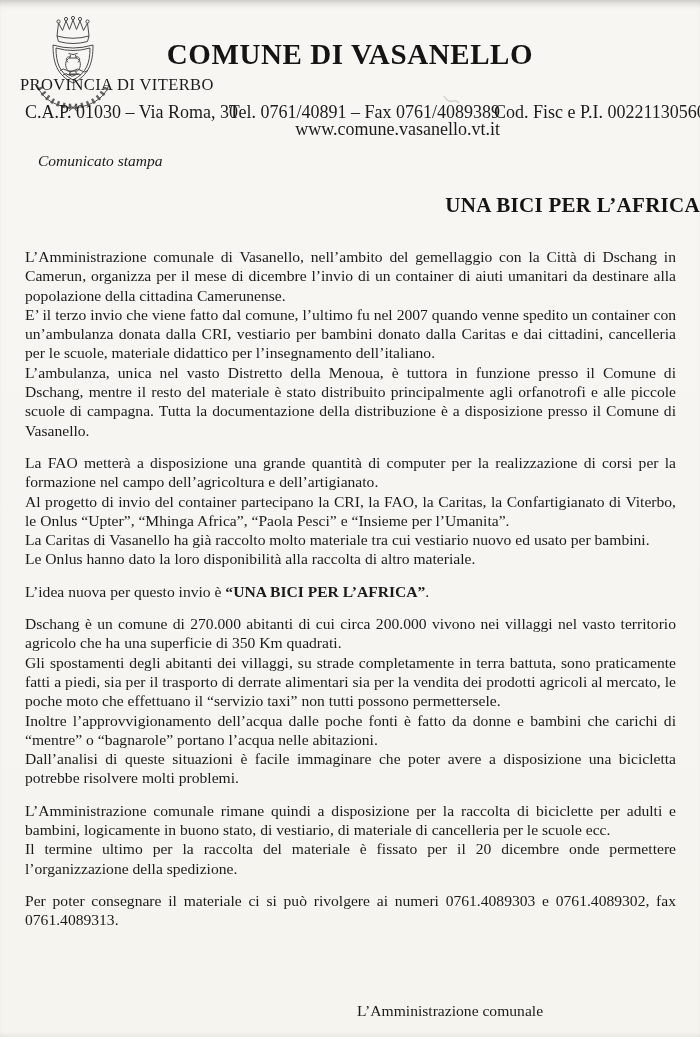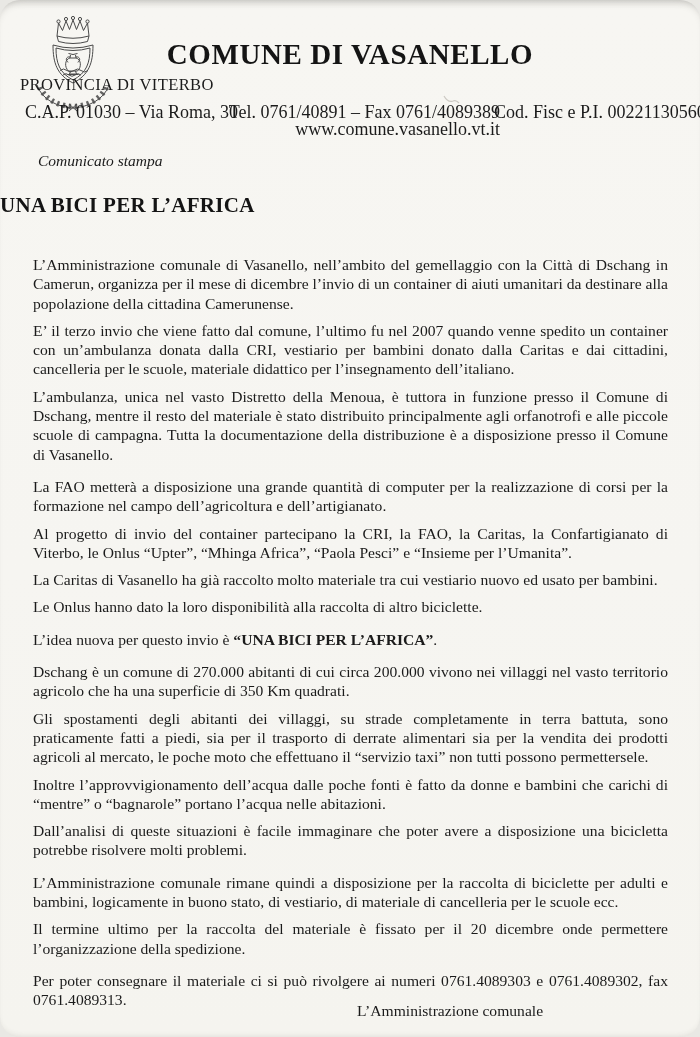--- a/index.html
+++ b/index.html
@@ -6,21 +6,20 @@
   .page {
     position: relative;
     width: 700px;
     height: 1037px;
     margin: 0;
     overflow: hidden;
     background: linear-gradient(180deg, #edece8 0px, #f7f6f2 9px, #f6f5f1 55%, #f5f4ef 100%);
     box-shadow: inset 0 7px 9px -7px rgba(60,58,52,.35), inset 0 -5px 7px -6px rgba(60,58,52,.18);
     font-family: "Liberation Serif", "DejaVu Serif", serif;
     color: #1b1b1b;
-    border-radius: 20px;
   }
   .crest { position: absolute; left: 30px; top: 12px; width: 86px; height: 102px; }
   .crest path, .crest circle { stroke: #4a4a4a; fill: none; stroke-width: 1; }
   .crest .leafy { stroke-width: 5.5; stroke-dasharray: 2.4 3.6; opacity: .85; }
   .org-name {
     position: absolute; top: 38px; left: 20px; width: 660px;
     text-align: center; font-weight: bold; font-size: 29px; letter-spacing: .6px;
     color: #141414;
   }
   .org-province {
@@ -31,29 +30,29 @@
   .hdr-address { top: 102px; left: 25px; }
   .hdr-phone   { top: 102px; left: 150px; width: 350px; text-align: right; }
   .hdr-web     { top: 119px; left: 150px; width: 350px; text-align: right; }
   .hdr-fiscal  { top: 102px; left: 494px; }
   .kind-label {
     position: absolute; top: 152px; left: 38px;
     font-weight: normal; font-style: italic; font-size: 15.5px;
   }
   .doc-title {
     position: absolute; top: 193px; left: 0; width: 700px; margin: 0;
-    text-align: left; font-weight: bold; font-size: 21px; letter-spacing: .3px;
+    text-align: right; font-weight: bold; font-size: 21px; letter-spacing: .3px;
     color: #141414;
   }
   .doc-body {
     position: absolute; top: 247px; left: 25px; width: 651px;
     font-size: 15.6px; line-height: 19.3px; text-align: justify;
   }
   .block { margin: 0 0 13px 0; }
-  .block p { margin: 8px; }
+  .block p { margin: 0; }
   .idea-highlight { font-weight: bold; }
   .signature {
     position: absolute; top: 1002px; left: 357px;
     font-size: 15.6px; white-space: nowrap;
   }
   .scan-squiggle { position: absolute; left: 440px; top: 92px; width: 26px; height: 16px; opacity: .55; }
   .scan-squiggle path { stroke: #a9a59d; fill: none; stroke-width: 1.2; }
 </style>
 </head>
 <body>
@@ -109,21 +108,21 @@
     <section class="block">
       <p>L’Amministrazione comunale di Vasanello, nell’ambito del gemellaggio con la Città di Dschang in Camerun, organizza per il mese di dicembre l’invio di un container di aiuti umanitari da destinare alla popolazione della cittadina Camerunense.</p>
       <p>E’ il terzo invio che viene fatto dal comune, l’ultimo fu nel 2007 quando venne spedito un container con un’ambulanza donata dalla CRI, vestiario per bambini donato dalla Caritas e dai cittadini, cancelleria per le scuole, materiale didattico per l’insegnamento dell’italiano.</p>
       <p>L’ambulanza, unica nel vasto Distretto della Menoua, è tuttora in funzione presso il Comune di Dschang, mentre il resto del materiale è stato distribuito principalmente agli orfanotrofi e alle piccole scuole di campagna. Tutta la documentazione della distribuzione è a disposizione presso il Comune di Vasanello.</p>
     </section>
 
     <section class="block">
       <p>La FAO metterà a disposizione una grande quantità di computer per la realizzazione di corsi per la formazione nel campo dell’agricoltura e dell’artigianato.</p>
       <p>Al progetto di invio del container partecipano la CRI, la FAO, la Caritas, la Confartigianato di Viterbo, le Onlus “Upter”, “Mhinga Africa”, “Paola Pesci” e “Insieme per l’Umanita”.</p>
       <p>La Caritas di Vasanello  ha già raccolto molto materiale tra cui vestiario nuovo ed usato per bambini.</p>
-      <p>Le Onlus hanno dato la loro disponibilità alla raccolta di altro biciclette.</p>
+      <p>Le Onlus hanno dato la loro disponibilità alla raccolta di altro materiale.</p>
     </section>
 
     <section class="block">
       <p><span>L’idea nuova per questo invio è </span><span class="idea-highlight">“UNA BICI PER L’AFRICA”</span><span>.</span></p>
     </section>
 
     <section class="block">
       <p>Dschang è un comune di 270.000 abitanti di cui circa 200.000 vivono nei villaggi nel vasto territorio agricolo che ha una superficie di 350 Km quadrati.</p>
       <p>Gli spostamenti degli abitanti dei villaggi, su strade completamente in terra battuta, sono praticamente fatti a piedi, sia per il trasporto di derrate alimentari sia per la vendita dei prodotti agricoli al mercato, le poche moto che effettuano il “servizio taxi” non tutti possono permettersele.</p>
       <p>Inoltre l’approvvigionamento dell’acqua dalle poche fonti è fatto da donne e bambini che carichi di “mentre” o “bagnarole” portano l’acqua nelle abitazioni.</p>

